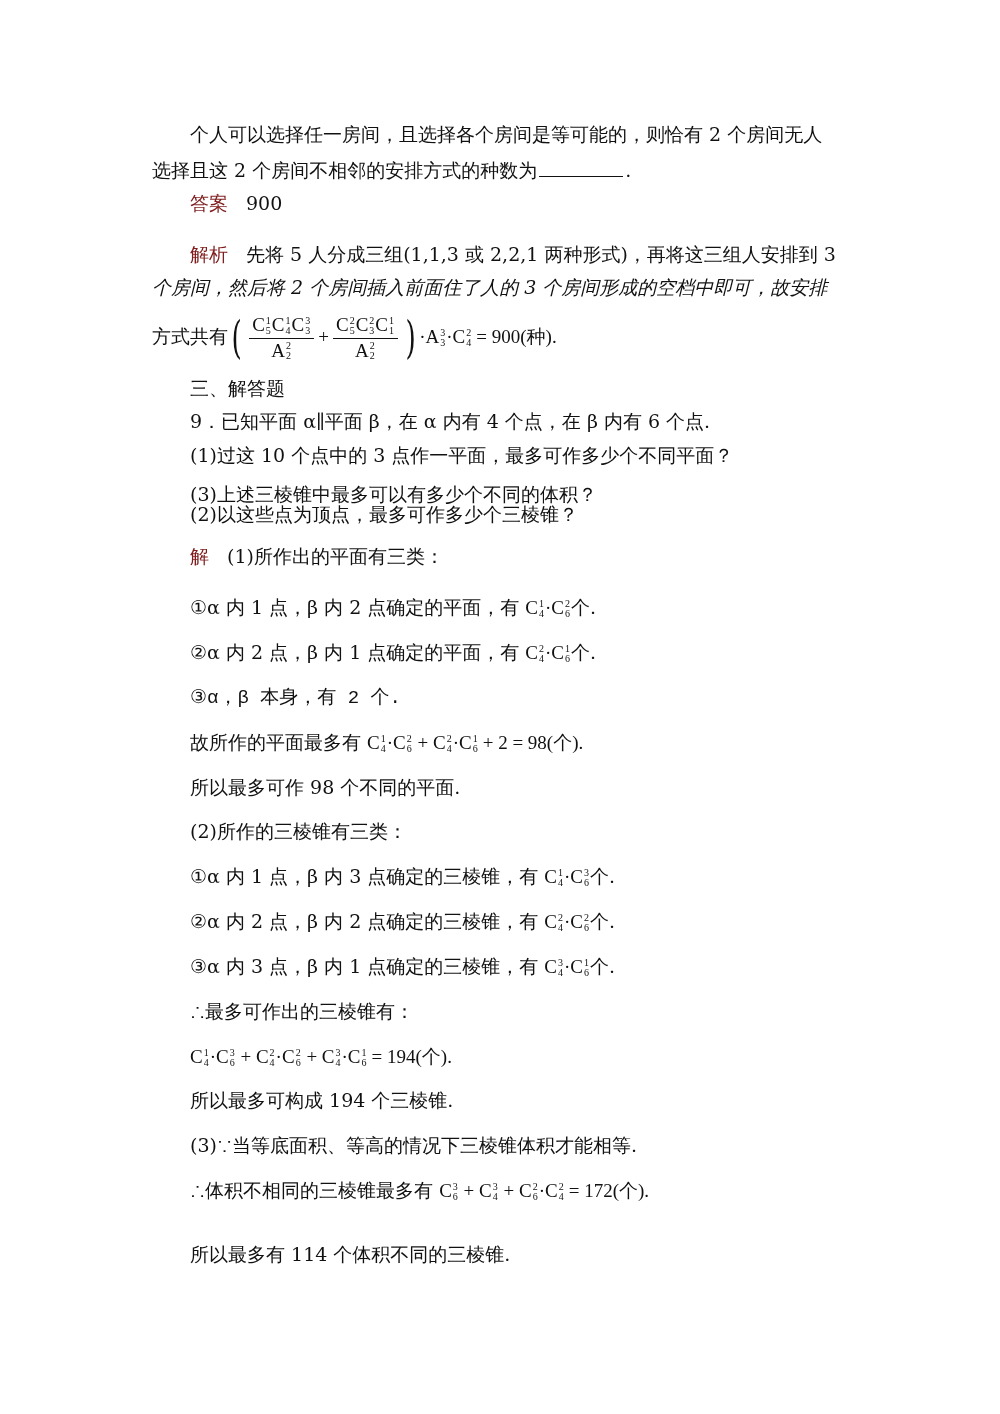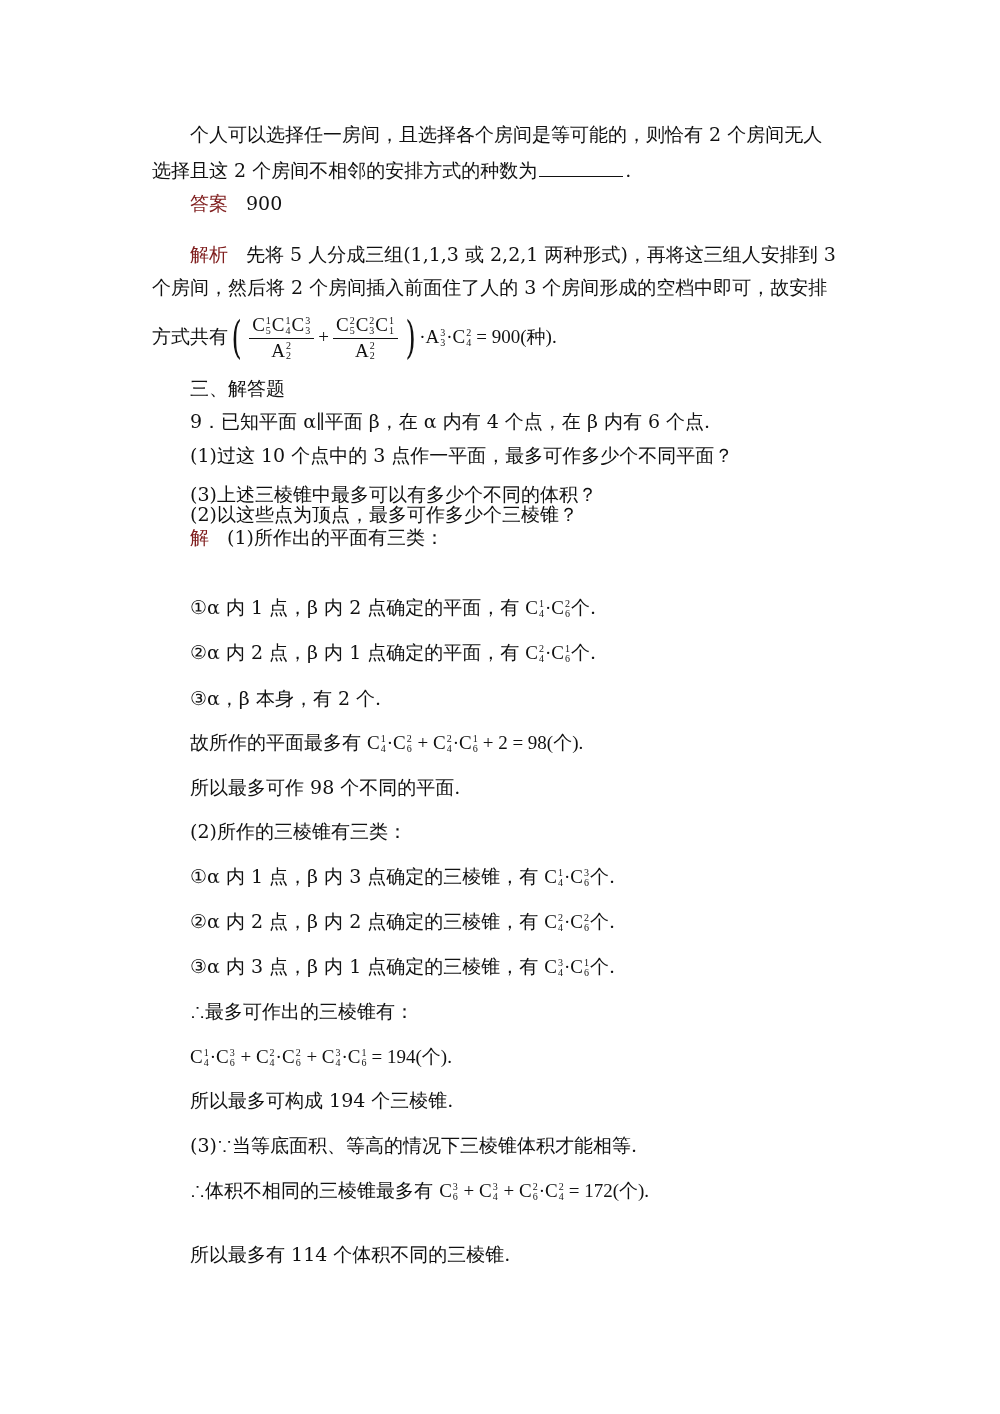--- a/index.html
+++ b/index.html
@@ -44,21 +44,21 @@
 </div>
 <div class="line" style="top:157px; left:152px;">
   <span>选择且这 2 个房间不相邻的安排方式的种数为</span><span class="blank"></span><span>.</span>
 </div>
 <div class="line" style="top:190px;">
   <span class="red">答案</span><span class="gap"></span><span>900</span>
 </div>
 <div class="line" style="top:231px;margin-top:10px;">
   <span class="red">解析</span><span class="gap"></span><span>先将 5 人分成三组(1,1,3 或 2,2,1 两种形式)，再将这三组人安排到 3</span>
 </div>
-<div class="line" style="top:274px; left:152px;">
+<div class="line" style="top:274px; left:152px;font-style:italic;">
   <span>个房间，然后将 2 个房间插入前面住了人的 3 个房间形成的空档中即可，故安排</span>
 </div>
 <div class="line" style="top:312px; left:152px; line-height:48px;">
   <span>方式共有</span><span class="paren">(</span><span class="frac cm">
       <span class="num"><span class="C">C<span class="sub-sup">
             <span>1</span>
             <span>5</span>
           </span></span><span class="C">C<span class="sub-sup">
             <span>1</span>
             <span>4</span>
@@ -103,42 +103,42 @@
 <div class="line" style="top:442px;">
   <span>(1)过这 10 个点中的 3 点作一平面，最多可作多少个不同平面？</span>
 </div>
 <div class="line" style="top:501px;">
   <span>(2)以这些点为顶点，最多可作多少个三棱锥？</span>
 </div>
 <div class="line" style="top:481px;">
   <span>(3)上述三棱锥中最多可以有多少个不同的体积？</span>
 </div>
 
-<div class="line" style="top:524px;">
+<div class="line" style="top:543px;">
   <span class="red">解</span><span class="gap"></span><span>(1)所作出的平面有三类：</span>
 </div>
 <div class="line" style="top:594px;">
   <span>①α 内 1 点，β 内 2 点确定的平面，有 </span><span class="cm"><span class="C">C<span class="sub-sup">
           <span>1</span>
           <span>4</span>
         </span></span>·<span class="C">C<span class="sub-sup">
           <span>2</span>
           <span>6</span>
         </span></span></span><span>个.</span>
 </div>
 <div class="line" style="top:639px;">
   <span>②α 内 2 点，β 内 1 点确定的平面，有 </span><span class="cm"><span class="C">C<span class="sub-sup">
           <span>2</span>
           <span>4</span>
         </span></span>·<span class="C">C<span class="sub-sup">
           <span>1</span>
           <span>6</span>
         </span></span></span><span>个.</span>
 </div>
-<div class="line" style="top:685px;">
+<div class="line" style="top:685px;font-family:Liberation Mono, monospace;">
   <span>③α，β 本身，有 2 个.</span>
 </div>
 <div class="line" style="top:729px;">
   <span>故所作的平面最多有 </span><span class="cm"><span class="C">C<span class="sub-sup">
           <span>1</span>
           <span>4</span>
         </span></span>·<span class="C">C<span class="sub-sup">
           <span>2</span>
           <span>6</span>
         </span></span></span><span class="cm"> + </span><span class="cm"><span class="C">C<span class="sub-sup">

